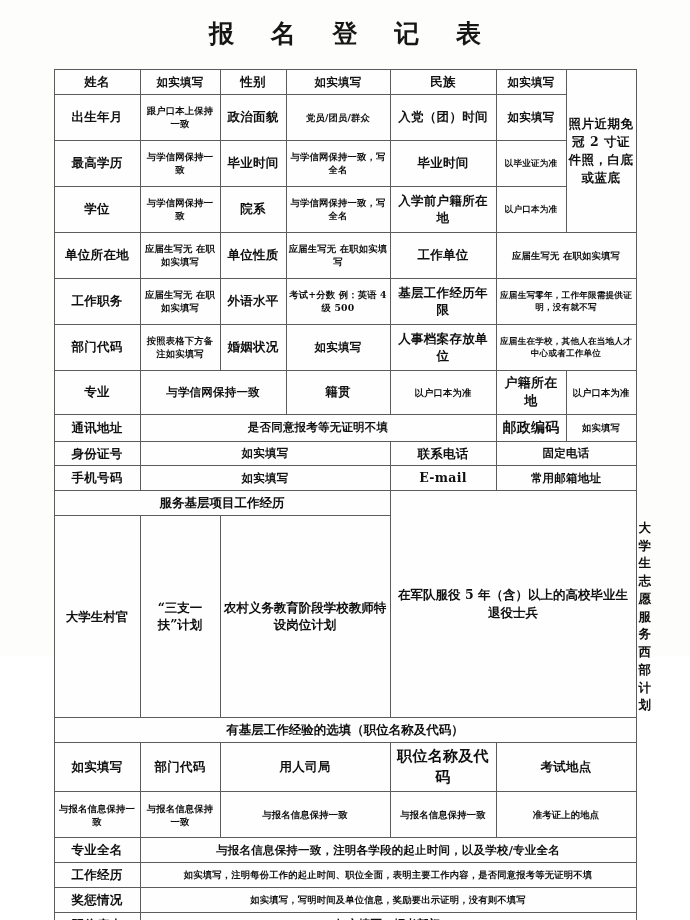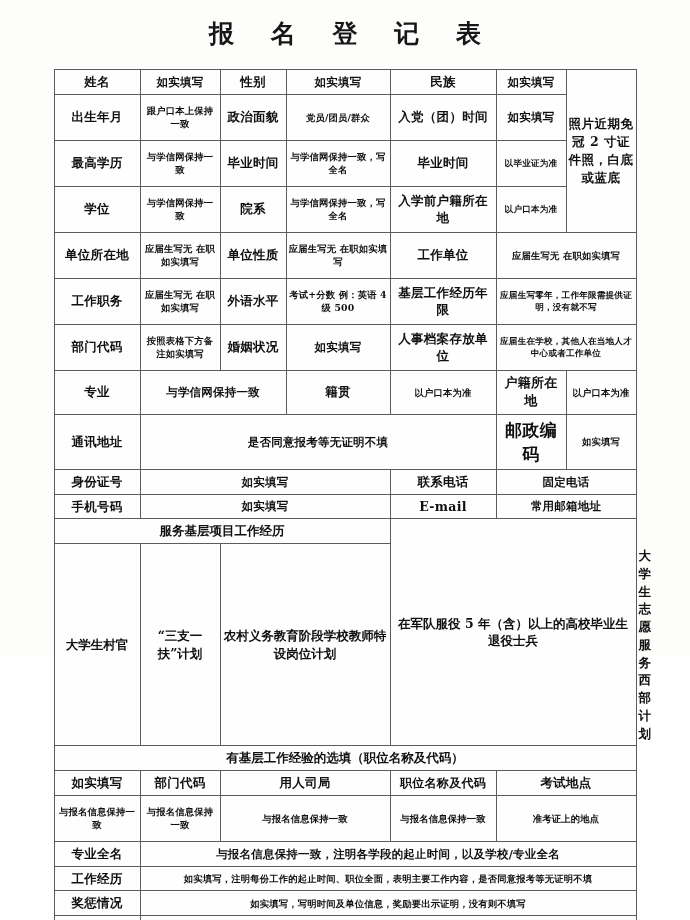--- a/index.html
+++ b/index.html
@@ -160,21 +160,21 @@
         <td class="red big" colspan="2">与学信网保持一致</td>
         <td class="lbl">籍贯</td>
         <td class="red sm">以户口本为准</td>
         <td class="lbl" style="font-size:13px">户籍所在地</td>
         <td class="red sm">以户口本为准</td>
       </tr>
 
       <tr>
         <td class="lbl">通讯地址</td>
         <td class="red big" colspan="4">是否同意报考等无证明不填</td>
-        <td class="lbl" style="font-size:17px">邮政编码</td>
+        <td class="lbl" style="font-size:14px">邮政编码</td>
         <td class="red sm">如实填写</td>
       </tr>
 
       <tr>
         <td class="lbl">身份证号</td>
         <td class="red big" colspan="3">如实填写</td>
         <td class="lbl">联系电话</td>
         <td class="red big" colspan="2">固定电话</td>
       </tr>
 
@@ -198,21 +198,21 @@
       </tr>
 
       <tr>
         <td class="note" colspan="7">有基层工作经验的选填（职位名称及代码）</td>
       </tr>
 
       <tr>
         <td class="lbl">如实填写</td>
         <td class="lbl">部门代码</td>
         <td class="lbl" colspan="2">用人司局</td>
-        <td class="lbl" style="font-size:12px">职位名称及代码</td>
+        <td class="lbl" style="font-size:15px">职位名称及代码</td>
         <td class="lbl" colspan="2">考试地点</td>
       </tr>
 
       <tr>
         <td class="red sm tall">与报名信息保持一致</td>
         <td class="red sm">与报名信息保持一致</td>
         <td class="red sm" colspan="2">与报名信息保持一致</td>
         <td class="red sm">与报名信息保持一致</td>
         <td class="red sm" colspan="2">准考证上的地点</td>
       </tr>

